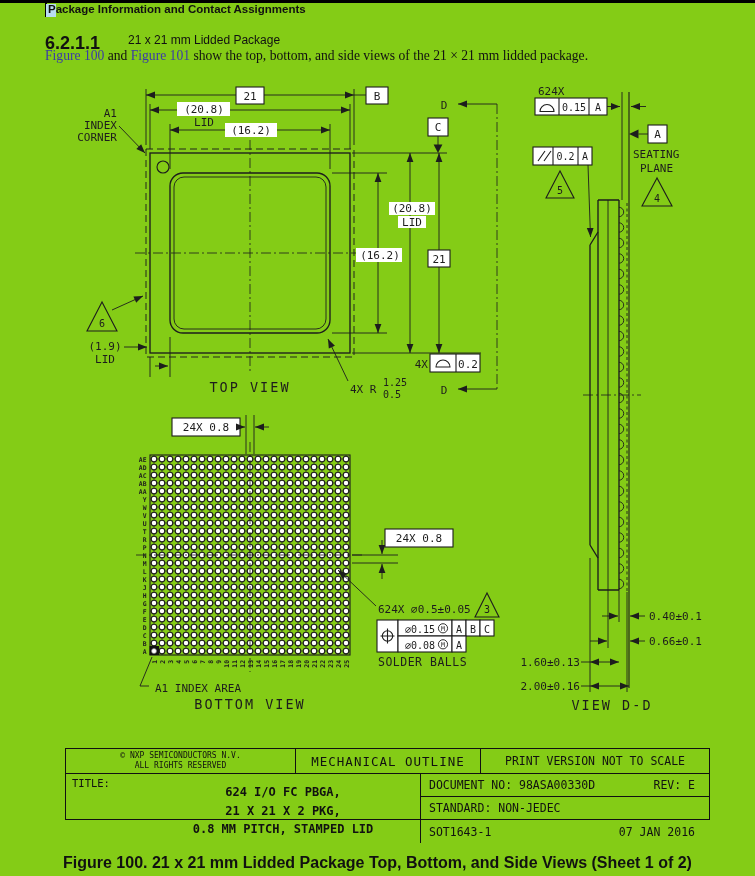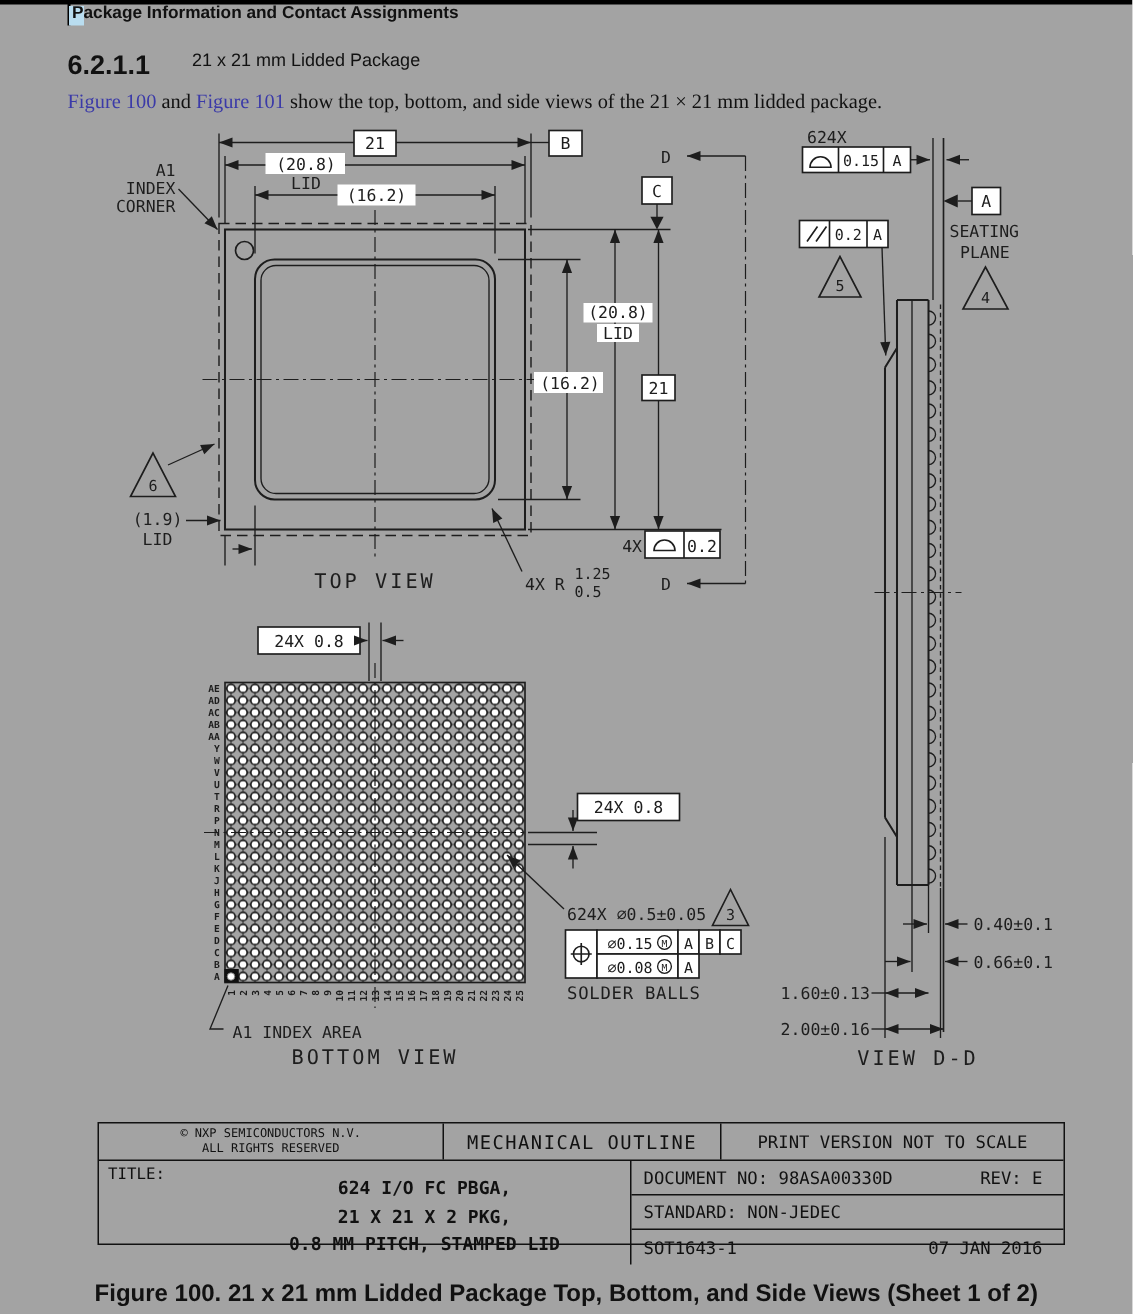--- a/index.html
+++ b/index.html
@@ -1,30 +1,30 @@
 <!DOCTYPE html>
 <html><head>
 <meta charset="utf-8">
 <style>
   html,body{margin:0;padding:0;background:#fff;}
-  #page{position:relative;width:755px;height:876px;background:#a3a3a3;overflow:hidden;
+  #page{position:relative;width:755px;height:876px;background:#84cc16;overflow:hidden;
         font-family:"Liberation Sans",sans-serif;color:#111;}
   #topbar{position:absolute;left:0;top:0;width:755px;height:3px;background:#000;}
   #tick{position:absolute;left:45px;top:0;width:2px;height:17px;background:#000;}
   #hl{position:absolute;left:46px;top:4px;width:10px;height:13px;background:#b9ddf0;}
   #hdr{position:absolute;left:48px;top:3px;font-size:11.5px;font-weight:bold;}
   #secnum{position:absolute;left:45px;top:33px;font-size:18px;font-weight:bold;}
   #sectitle{position:absolute;left:128px;top:33px;font-size:12px;font-weight:normal;}
-  #para{position:absolute;left:45px;top:60px;font-size:13.6px;
+  #para{position:absolute;left:45px;top:48px;font-size:13.6px;
         font-family:"Liberation Serif",serif;}
   #para .lnk{color:#3b3aa8;}
   #caption{position:absolute;left:0;top:854px;width:755px;text-align:center;
            font-size:16px;font-weight:bold;}
   
-  #tb{position:absolute;left:65px;top:748px;width:645px;height:82px;
+  #tb{position:absolute;left:65px;top:748px;width:645px;height:72px;
       border:1.6px solid #111;box-sizing:border-box;
       font-family:"DejaVu Sans Mono",monospace;color:#111;}
   #tb *{box-sizing:border-box;}
   .tb-r1{display:flex;height:25px;border-bottom:1.4px solid #111;}
   .tb-c1{width:230px;border-right:1.4px solid #111;display:flex;align-items:center;justify-content:center;}
   .tb-c1 .cc{font-size:8px;line-height:1.25;text-align:center;}
   .tb-c2{width:185px;border-right:1.4px solid #111;display:flex;align-items:center;justify-content:center;
          font-size:12.5px;letter-spacing:1px;}
   .tb-c3{flex:1;display:flex;align-items:center;justify-content:center;font-size:11.5px;}
   .tb-body{display:flex;height:69px;}

